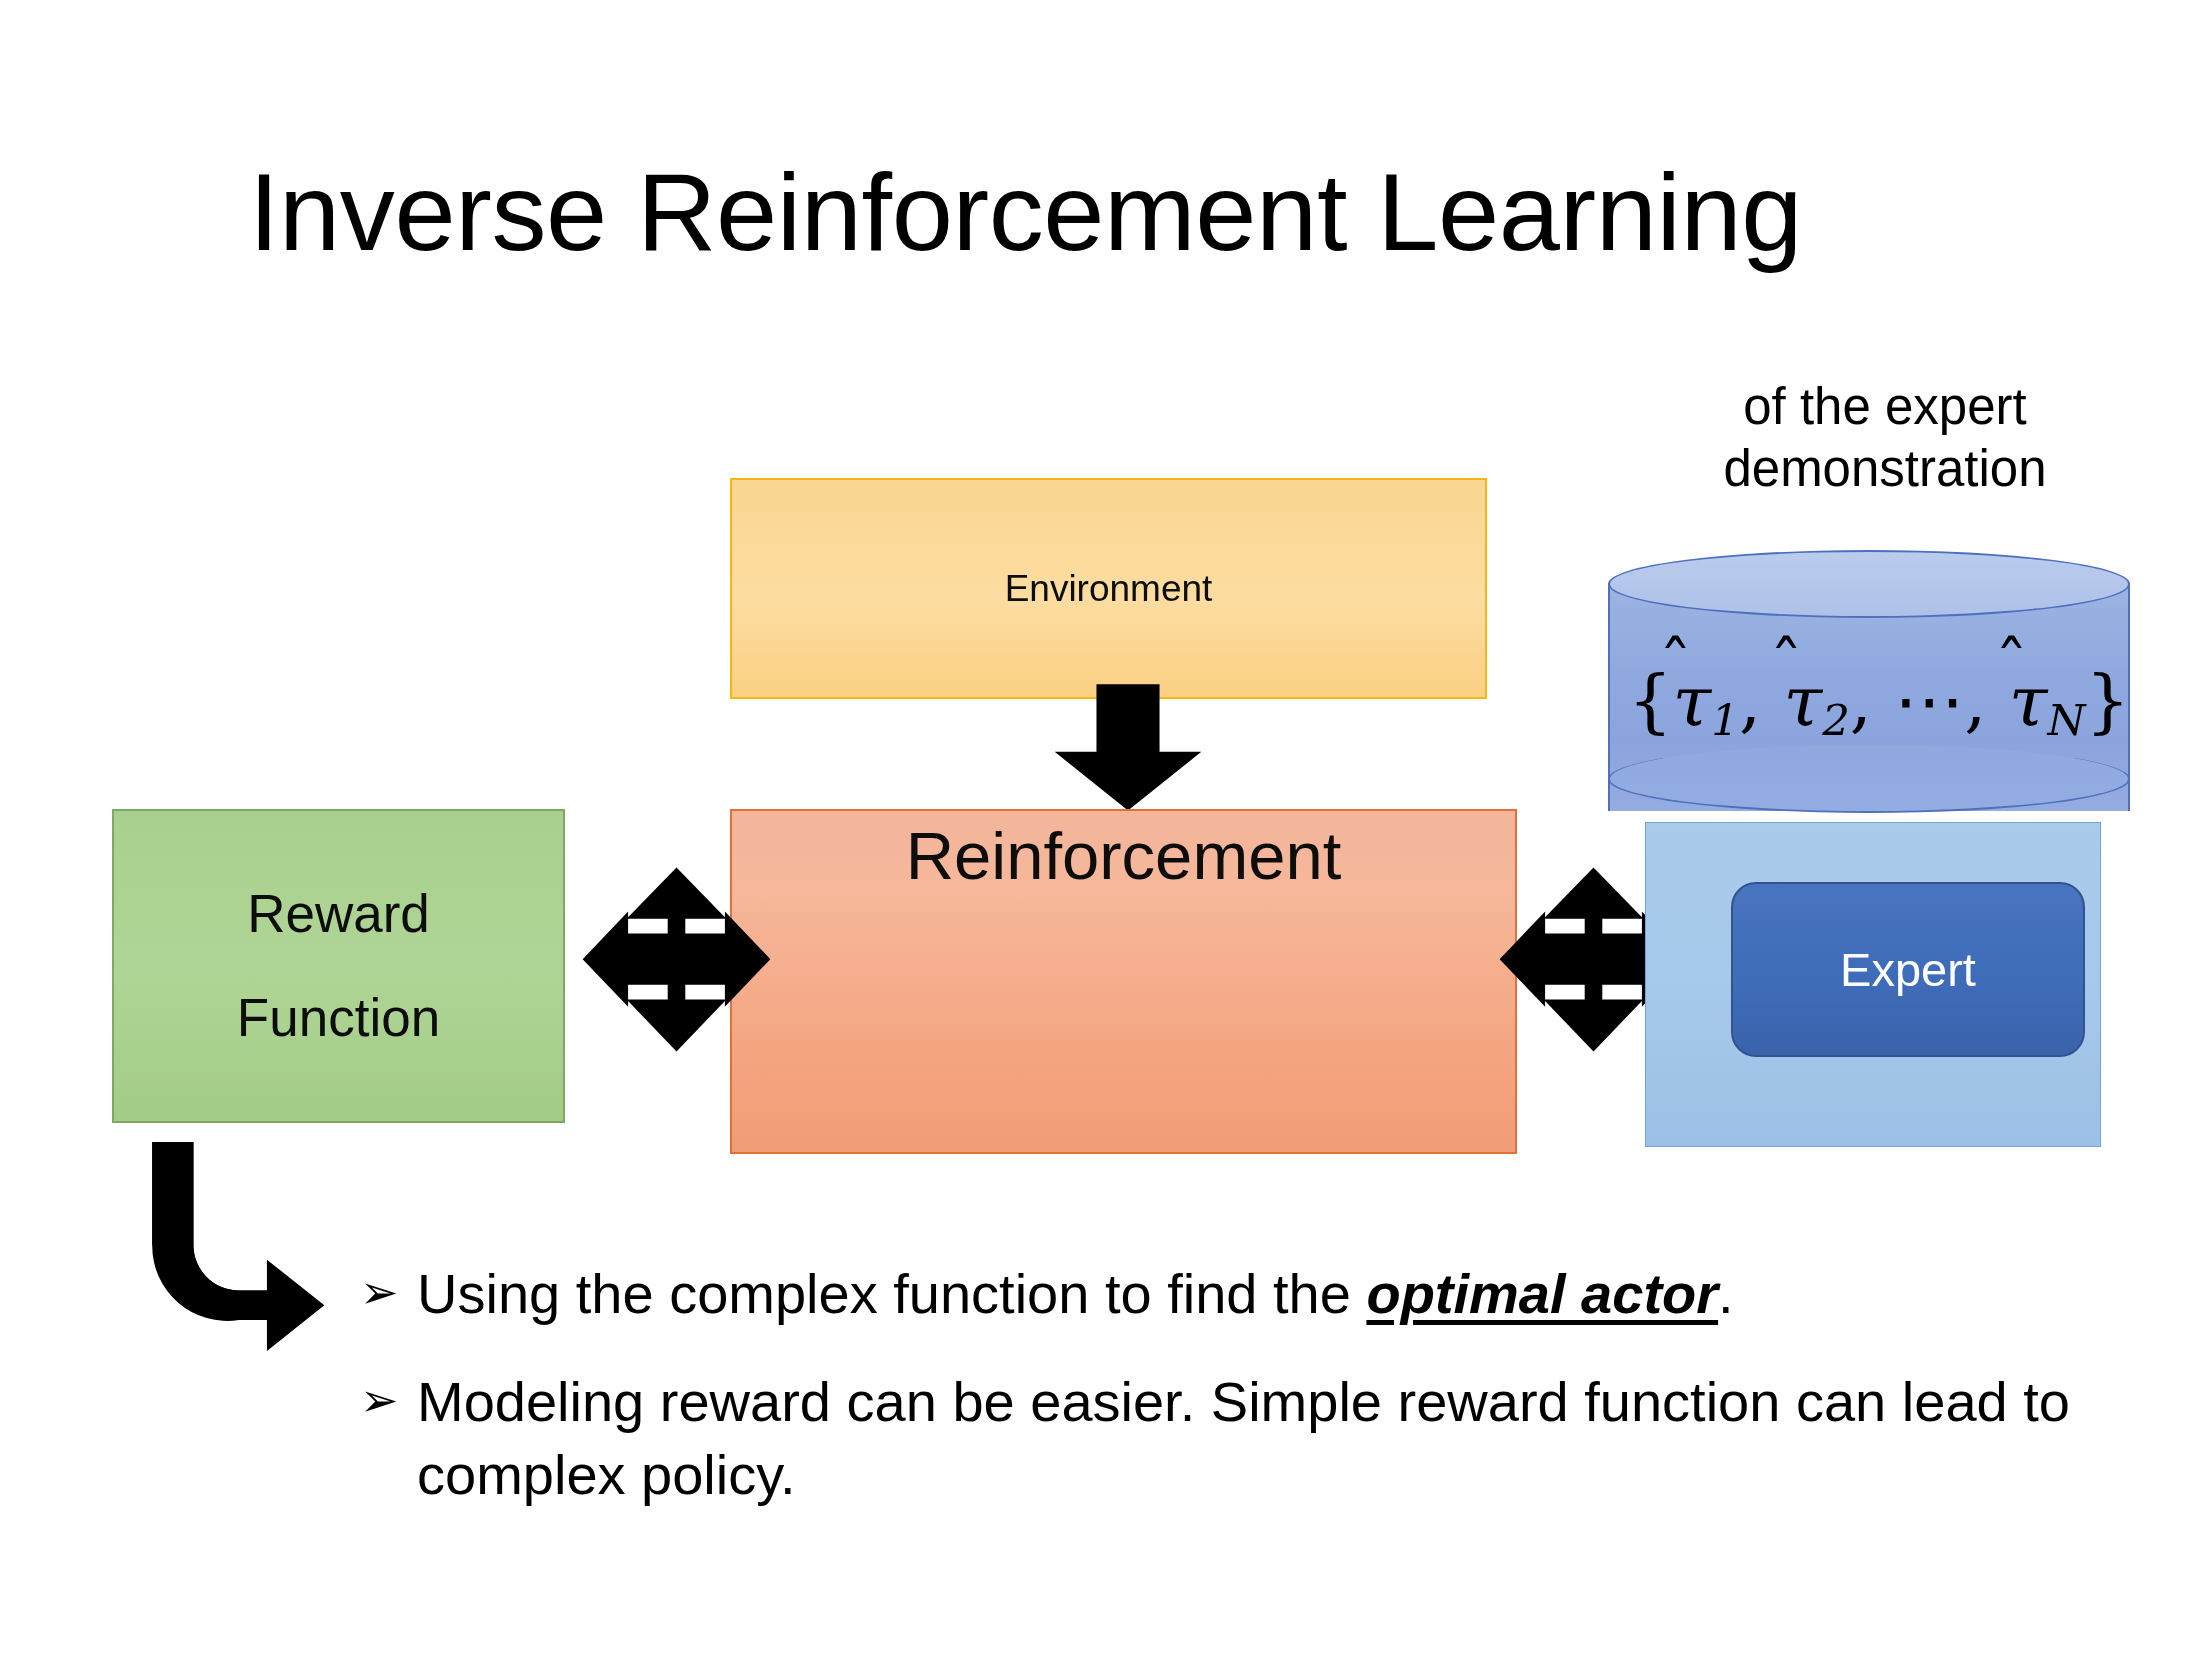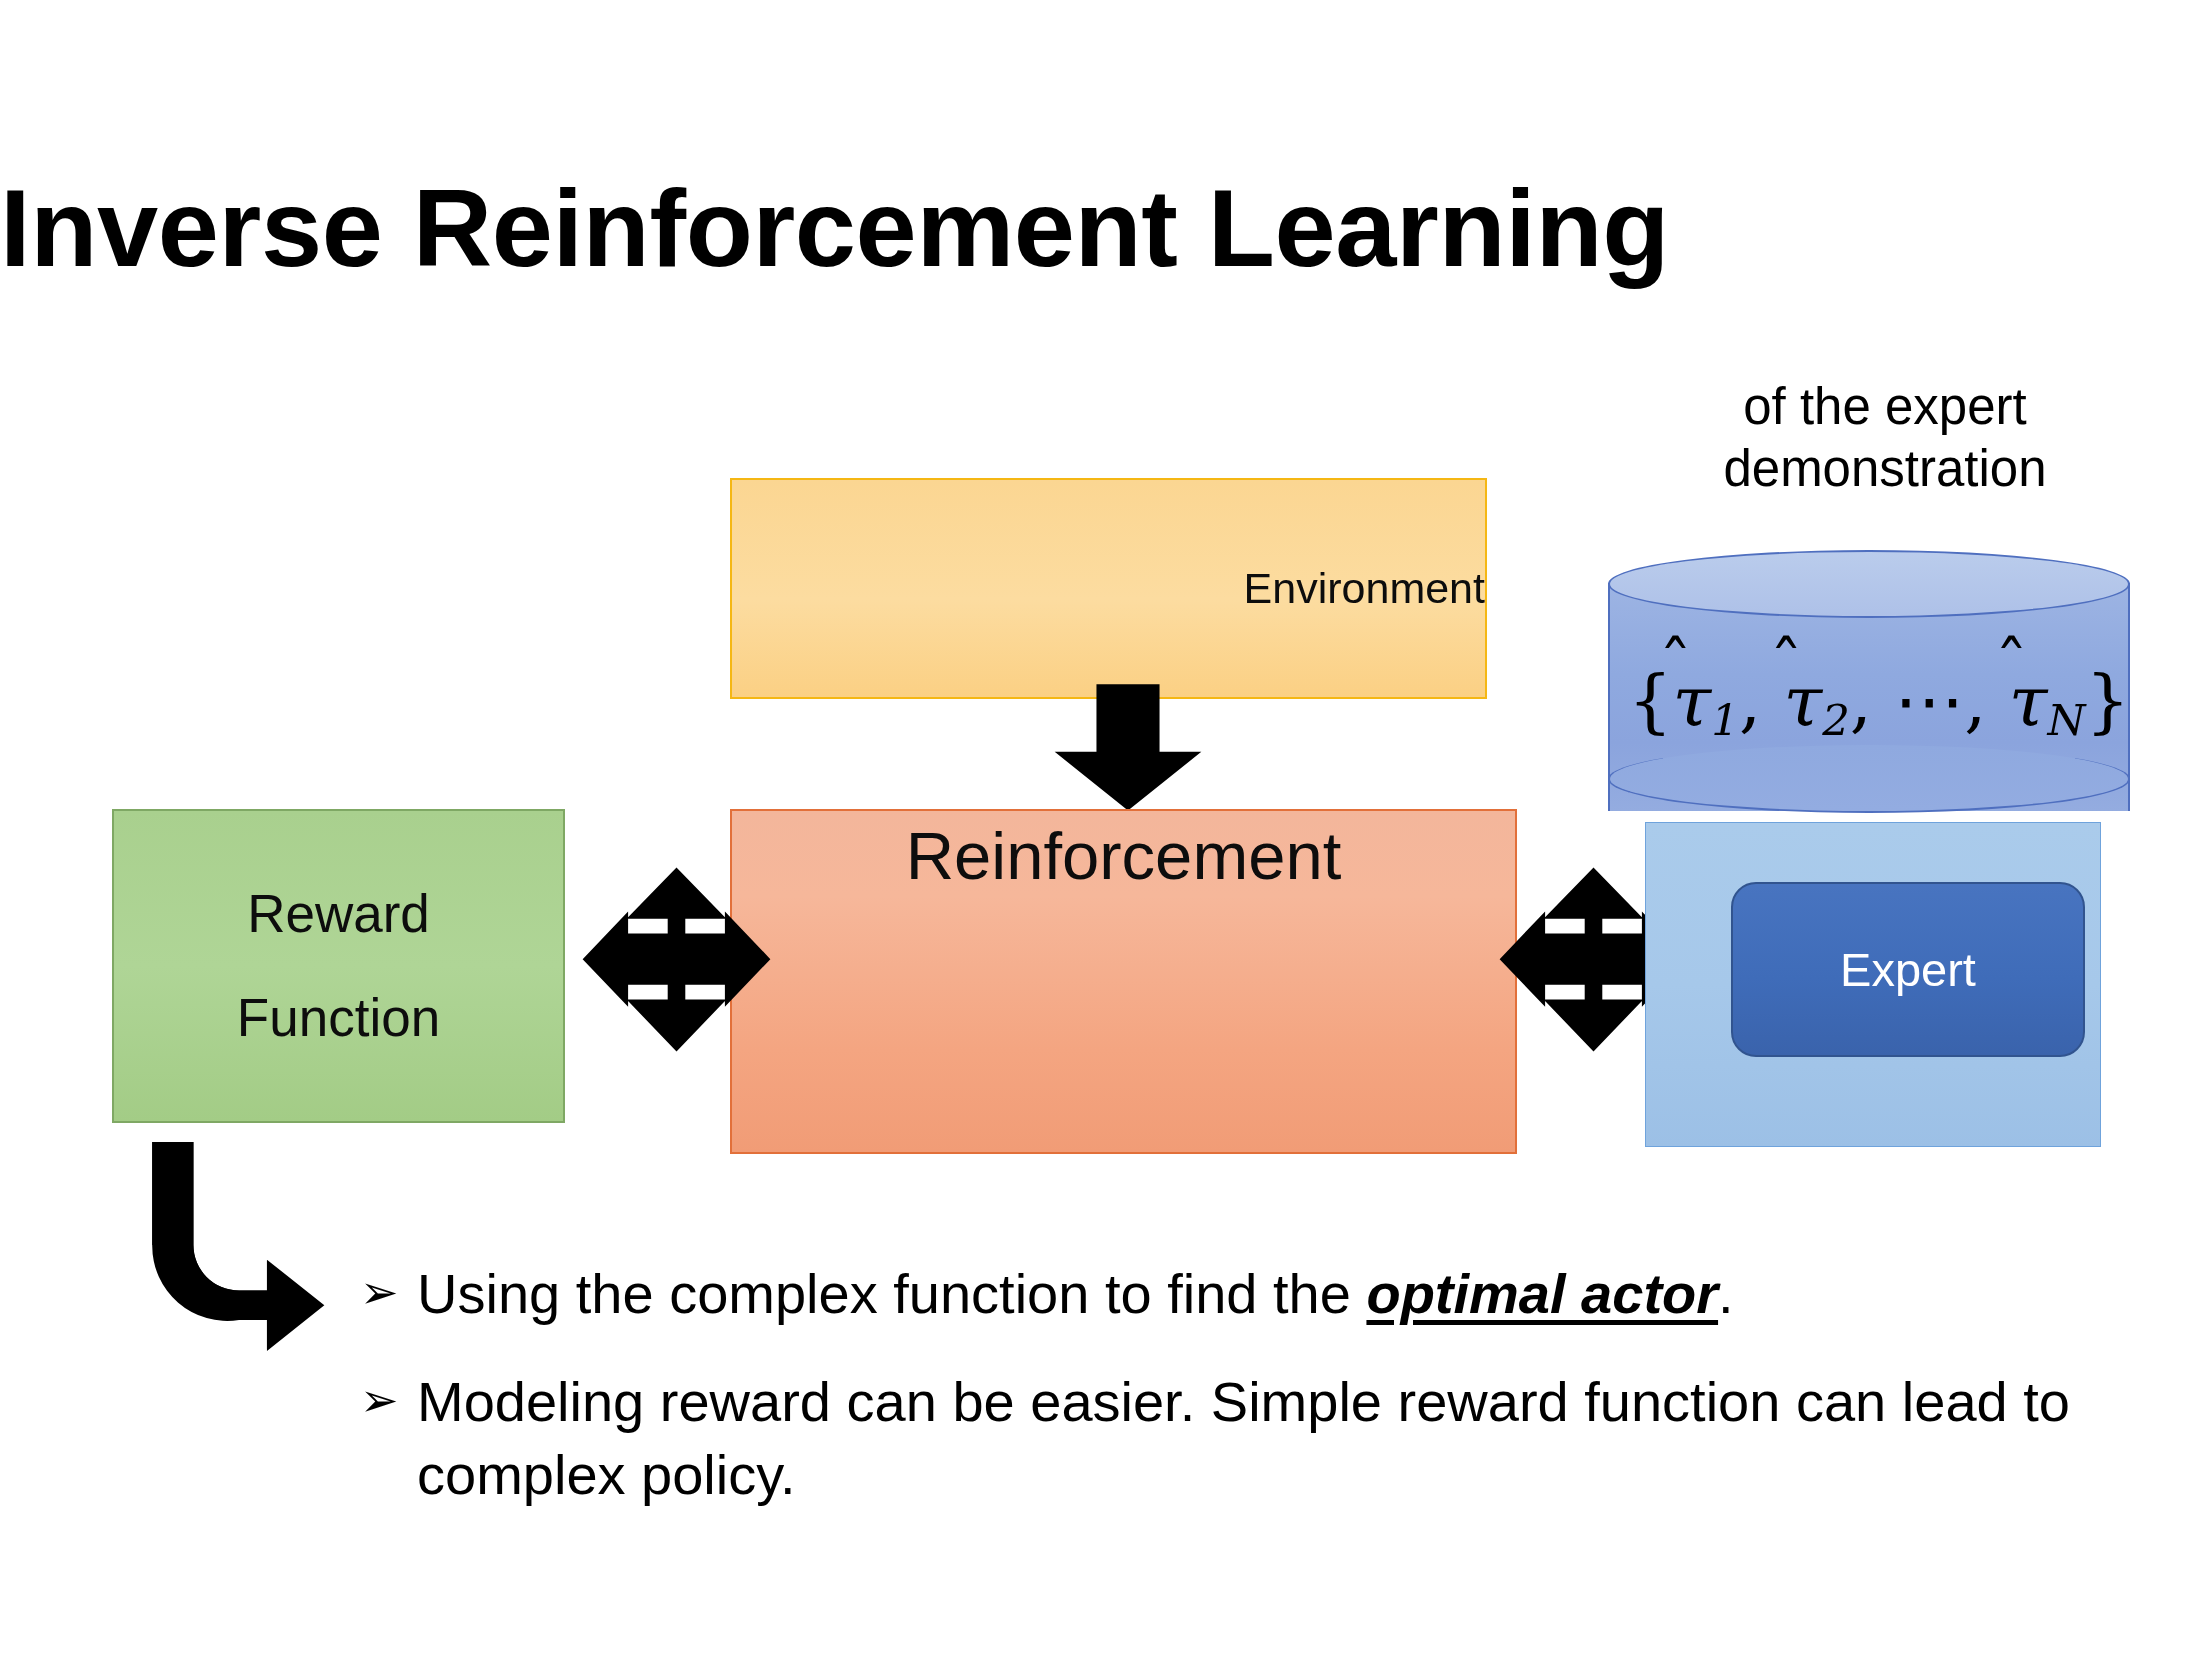--- a/index.html
+++ b/index.html
@@ -16,26 +16,26 @@
     width: 2205px;
     height: 1654px;
     background: #ffffff;
     overflow: hidden;
   }
 
   
   .slide-title {
     position: absolute;
     left: 0;
-    top: 170px;
+    top: 154px;
     width: 2051px;
-    text-align: left;
+    text-align: center;
     font-size: 110px;
     line-height: 1.05;
-    font-weight: 700;
+    font-weight: 400;
     letter-spacing: -0.4px;
     color: #000000;
     white-space: nowrap;
   }
 
   
   .node {
     position: absolute;
     box-sizing: border-box;
     display: flex;
@@ -46,23 +46,22 @@
   }
 
   
   .node-environment {
     left: 730px;
     top: 478px;
     width: 757px;
     height: 221px;
     background: linear-gradient(to bottom, #FBD692 0%, #FCDCA0 55%, #FBD084 100%);
     border: 2.9px solid #F5B714;
-    font-size: 43px;
+    font-size: 37px;
     color: #0d0d0d;
-    justify-content: flex-end;
   }
 
   
   .node-rl {
     left: 730px;
     top: 809px;
     width: 787px;
     height: 345px;
     background: linear-gradient(to bottom, #F3B69B 0%, #F6B79A 25%, #F4A581 70%, #F19C76 100%);
     border: 2.2px solid #E2703A;

